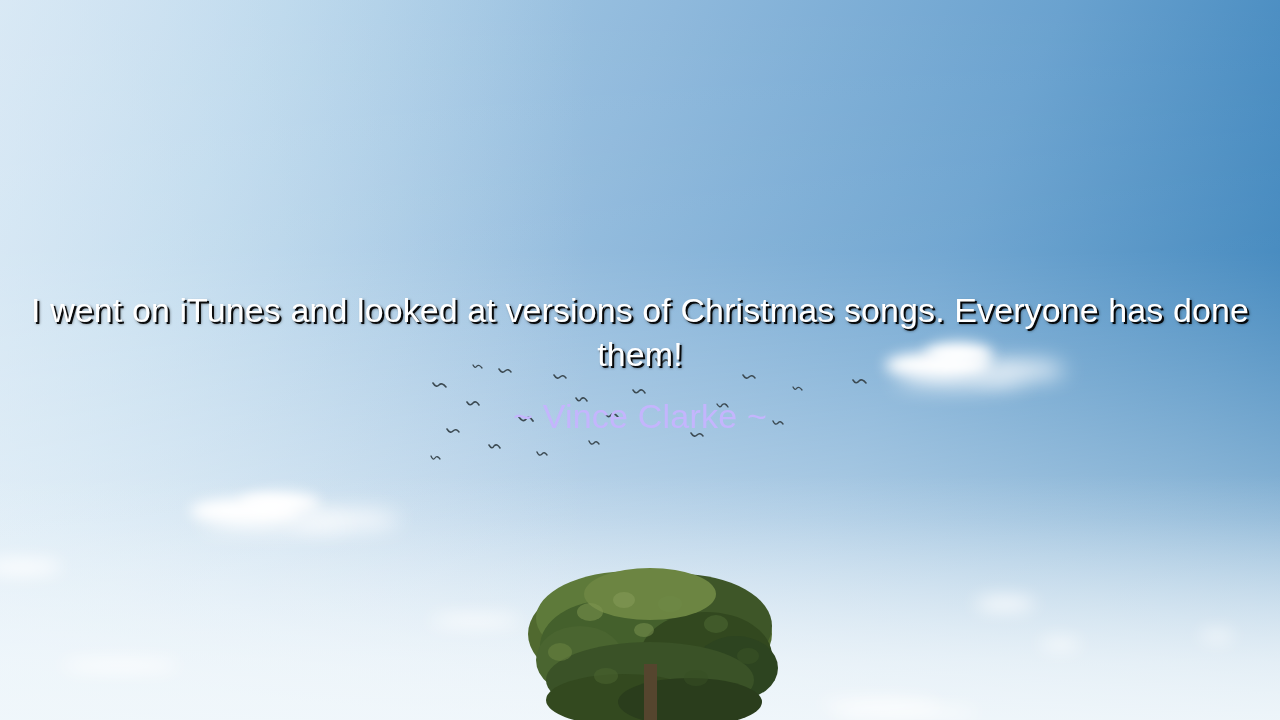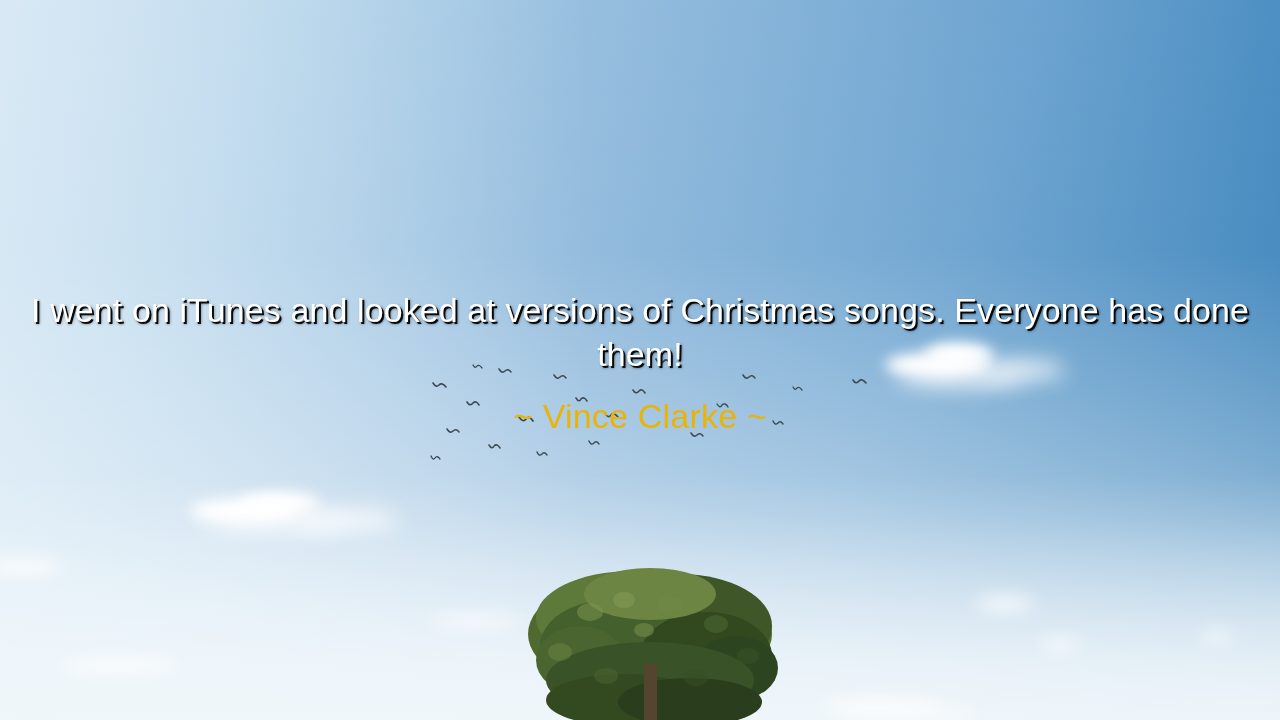--- a/index.html
+++ b/index.html
@@ -98,21 +98,21 @@
     text-shadow:
       2px 2px 0 rgba(0,0,0,0.92),
       2px 2px 3px rgba(0,0,0,0.55);
     letter-spacing: 0.1px;
   }
   #quote-author {
     margin: 18px 0 0 0;
     font-size: 34px;
     line-height: 44px;
     font-weight: 400;
-    color: #eab308;
+    color: #c4b5fd;
     letter-spacing: 0.2px;
   }
 </style>
 </head>
 <body>
 
 <div id="stage">
 
   <div class="sky-base"></div>
   <div class="sky-haze-l"></div>

